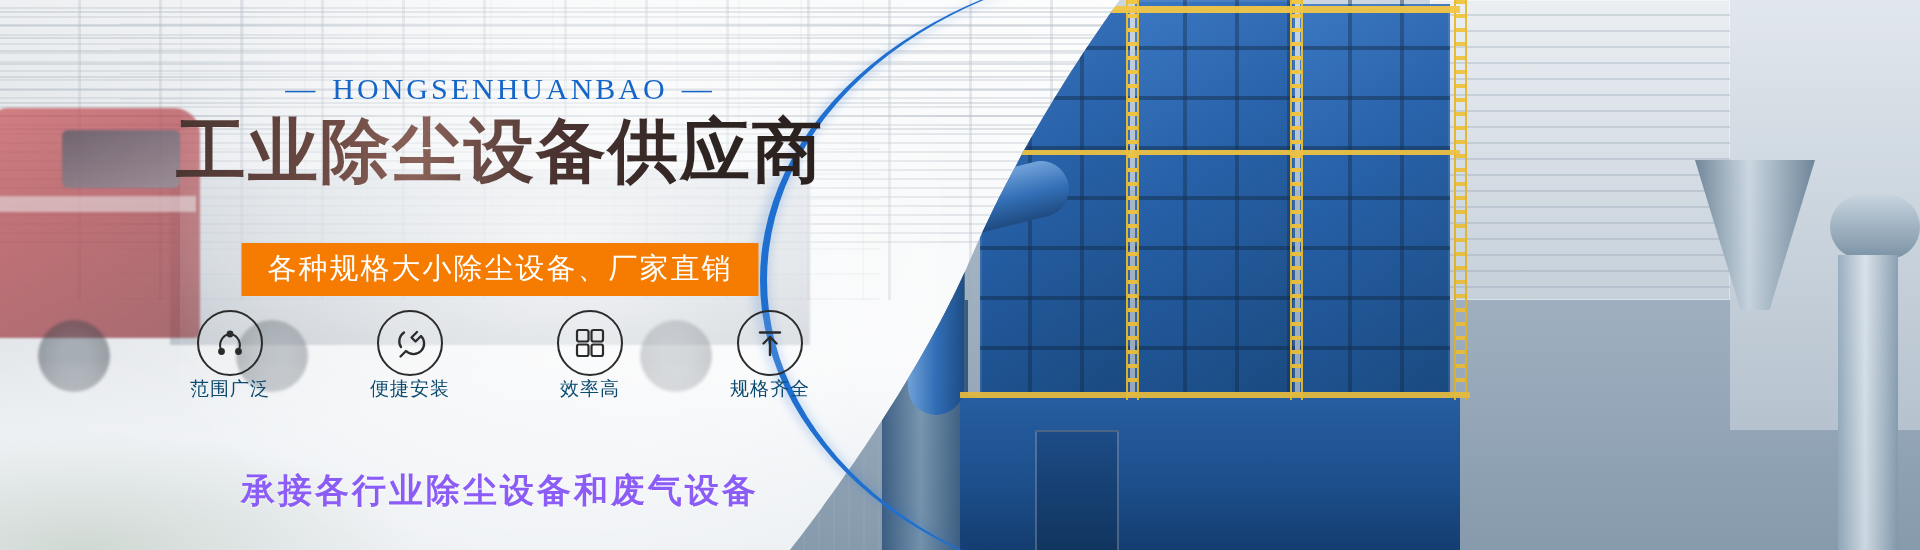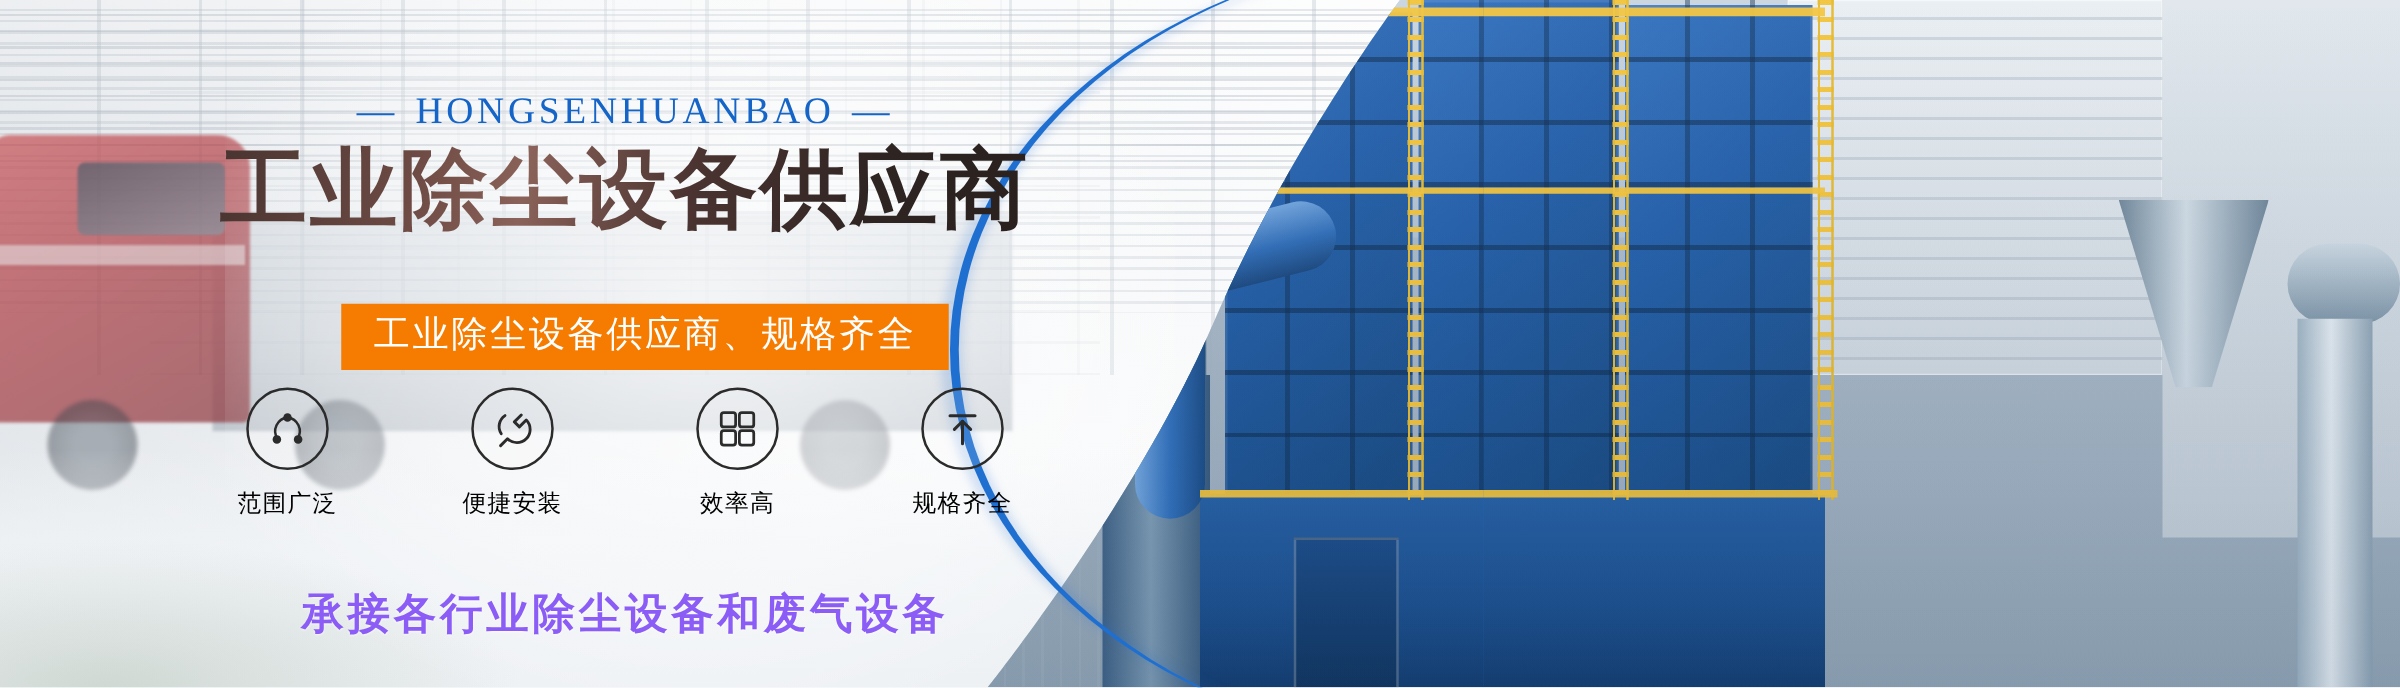--- a/index.html
+++ b/index.html
@@ -220,21 +220,21 @@
     pointer-events:none;
   }
   .arc-glow{
     position:absolute;left:752px;top:-40px;width:430px;height:640px;
     border-left:18px solid rgba(31,111,208,.18);
     border-radius:100% 0 0 100%/50% 0 0 50%;
     filter:blur(4px);
   }
 
   
-  .content{position:absolute;left:0;top:0;width:1000px;height:500px;padding-left:32px;}
+  .content{position:absolute;left:0;top:0;width:1000px;height:500px;}
 
   .eyebrow{
     position:absolute;left:0;top:72px;width:1000px;text-align:center;
     font-family:"Liberation Serif","DejaVu Serif",serif;
     font-size:30px;letter-spacing:3px;color:#1565c8;white-space:nowrap;
   }
   .eyebrow .dash{display:inline-block;padding:0 14px;color:#1565c8;}
 
   .headline{
     position:absolute;left:0;top:105px;width:1000px;text-align:center;
@@ -257,21 +257,21 @@
     display:flex;justify-content:center;gap:68px;
   }
   .feature{width:112px;text-align:center;}
   .circle{
     width:62px;height:62px;border-radius:50%;
     border:2px solid #2b2b2b;margin:0 auto;
     display:flex;align-items:center;justify-content:center;
     background:rgba(255,255,255,.12);
   }
   .feature-label{
-    margin-top:14px;font-size:19px;color:#000000;letter-spacing:1px;white-space:nowrap;
+    font-size:19px;color:#0c4a6e;letter-spacing:1px;white-space:nowrap;
   }
 
   .tagline{
     position:absolute;left:0;top:468px;width:1000px;text-align:center;
     font-size:34px;font-weight:bold;color:#8b5cf6;letter-spacing:3px;white-space:nowrap;
     text-shadow:0 1px 2px rgba(255,255,255,.7);
   }
 </style>
 </head>
 <body>
@@ -336,21 +336,21 @@
   <div class="arc"></div>
 
   <div class="content">
 
     <div class="eyebrow">
       <span class="dash">—</span><span>HONGSENHUANBAO</span><span class="dash">—</span>
     </div>
 
     <div class="headline">工业除尘设备供应商</div>
 
-    <div class="ribbon">工业除尘设备供应商、规格齐全</div>
+    <div class="ribbon">各种规格大小除尘设备、厂家直销</div>
 
     <div class="features">
 
       <div class="feature">
         <div class="circle">
           <svg width="34" height="34" viewBox="0 0 34 34">
             <path d="M9 25 A11 11 0 0 1 17 8" fill="none" stroke="#2b2b2b" stroke-width="2" stroke-linecap="round"></path>
             <path d="M17 8 A11 11 0 0 1 25 25" fill="none" stroke="#2b2b2b" stroke-width="2" stroke-linecap="round"></path>
             <circle cx="17" cy="8" r="3.4" fill="#2b2b2b"></circle>
             <circle cx="8.5" cy="25.5" r="3.4" fill="#2b2b2b"></circle>

